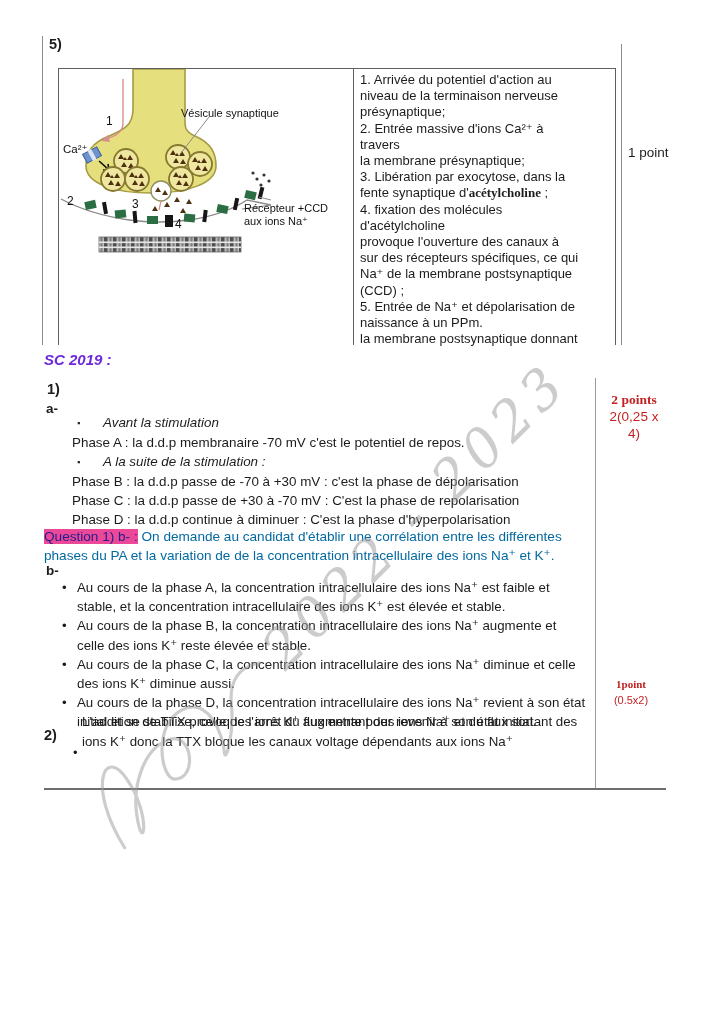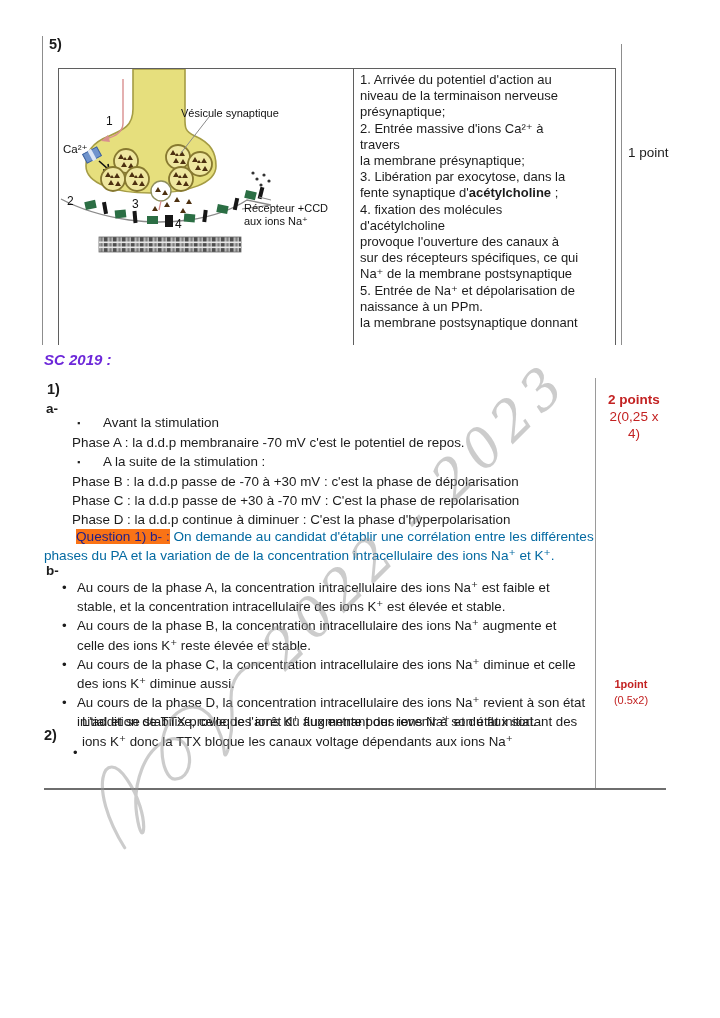--- a/index.html
+++ b/index.html
@@ -2,41 +2,41 @@
 <html><head>
 <meta charset="utf-8">
 <style>
   html,body{margin:0;padding:0;background:#ffffff;}
   #page{
     position:relative;width:720px;height:1018px;background:#ffffff;overflow:hidden;
     font-family:"Liberation Sans","DejaVu Sans",sans-serif;color:#1c1c1c;
   }
   .abs{position:absolute;}
   .nowrap{white-space:nowrap;}
-  .b{font-weight:bold;}
-  .i{}
+  .b{font-weight:bold;font-family:Liberation Serif, serif;}
+  .i{font-style:italic;}
   
   #sec5-num{left:49px;top:36px;font-size:14.5px;font-weight:bold;}
   #vline-left{left:42px;top:36px;width:1px;height:309px;background:#8d8d8d;}
   #vline-sep1{left:621px;top:44px;width:1px;height:301px;background:#8d8d8d;}
   #score1{left:628px;top:121px;font-size:13.5px;margin-top:24px;}
   #table1{left:58px;top:68px;width:558px;height:277px;border:1px solid #5f5f5f;border-bottom:none;box-sizing:border-box;}
   #t1-divider{left:294px;top:0;width:1px;height:276px;background:#5f5f5f;}
   #t1-text{left:301px;top:3px;width:252px;font-size:13px;line-height:16.2px;}
   #t1-text .ln{white-space:nowrap;}
   
   #diagram{left:0;top:0;}
   
   #sc-heading{left:44px;top:351px;font-size:15px;font-weight:bold;font-style:italic;color:#6d28d9;}
   #q1-num{left:47px;top:381px;font-size:14.5px;font-weight:bold;}
   #q1-a{left:46px;top:401px;font-size:13.5px;font-weight:bold;}
   #phases{left:72px;top:413px;width:530px;font-size:13.4px;line-height:19px;}
   #phases .sq{display:inline-block;width:26px;font-size:9px;vertical-align:1px;padding-left:5px;}
   #question{left:44px;top:528px;width:552px;font-size:13.6px;line-height:18.5px;text-align:left;}
-  #question .hl{background:#f97316;color:#1f1f8a;margin-left:32px;}
+  #question .hl{background:#ec4899;color:#1f1f8a;}
   #question .qb{color:#0369a1;margin-top:46px;}
   #q1-b{left:46px;top:563px;font-size:13.5px;font-weight:bold;}
   #bullets-b{left:62px;top:578px;width:524px;font-size:13.3px;line-height:19.2px;}
   .bitem{position:relative;padding-left:15px;}
   .bitem .dot{position:absolute;left:0;top:0;}
   #q2-num{left:44px;top:727px;font-size:14.5px;font-weight:bold;}
   #ttx-dot{left:73px;top:745px;font-size:13px;}
   #ttx-text{left:82px;top:712px;width:516px;font-size:13.3px;line-height:19.5px;}
   #vline-sep2{left:595px;top:378px;width:1px;height:412px;background:#9a9a9a;}
   #hline-bottom{left:44px;top:788px;width:622px;height:2px;background:#6e6e6e;}
@@ -175,20 +175,21 @@
       <div class="ln">2. Entrée massive d'ions Ca²⁺ à</div>
       <div class="ln">travers</div>
       <div class="ln">la membrane présynaptique;</div>
       <div class="ln">3. Libération par exocytose, dans la</div>
       <div class="ln"><span>fente synaptique d'</span><span class="b">acétylcholine</span><span> ;</span></div>
       <div class="ln">4. fixation des molécules</div>
       <div class="ln">d'acétylcholine</div>
       <div class="ln">provoque l'ouverture des canaux à</div>
       <div class="ln">sur des récepteurs spécifiques, ce qui</div>
       <div class="ln">Na⁺ de la membrane postsynaptique</div>
+      <div class="ln">(CCD) ;</div>
       <div class="ln">5. Entrée de Na⁺ et dépolarisation de</div>
       <div class="ln">naissance  à un PPm.</div>
       <div class="ln">la membrane postsynaptique donnant</div>
     </div>
   </div>
 
   <div id="sc-heading" class="abs nowrap">SC 2019 :</div>
   <div id="q1-num" class="abs nowrap">1)</div>
   <div id="q1-a" class="abs nowrap">a-</div>
 

